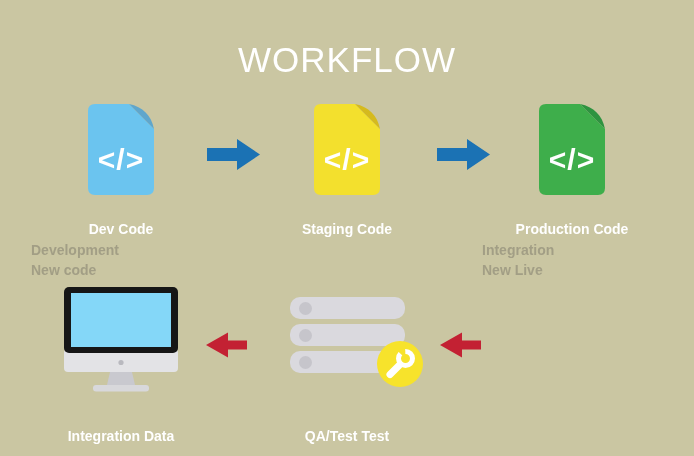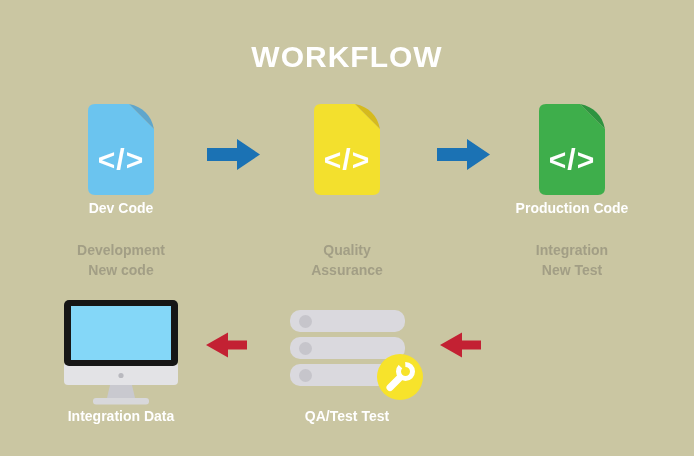--- a/index.html
+++ b/index.html
@@ -1,31 +1,31 @@
 <!DOCTYPE html>
 <html><head>
 <meta charset="utf-8">
 <style>
   * { margin:0; padding:0; box-sizing:border-box; }
   html,body { width:694px; height:456px; }
   body { font-family:"Liberation Sans", sans-serif; }
   .canvas { position:relative; width:694px; height:456px; background:#cac6a2; overflow:hidden; }
 
   .title { position:absolute; top:40px; left:0; width:100%; text-align:center;
-           color:#fff; font-size:30px; font-weight:bold; letter-spacing:1px; }
+           color:#fff; font-size:35px; font-weight:normal; letter-spacing:1px; }
 
   .col { position:absolute; width:180px; display:flex; flex-direction:column; align-items:center; }
   .c1 { left:31px; } .c2 { left:257px; } .c3 { left:482px; }
   .top-col { top:103px; }
-  .bottom-col { top:300px; }
+  .bottom-col { top:287px;gap:12px; }
 
-  .stage-label { margin-top:4px; color:#fff; font-weight:bold; font-size:14px;
+  .stage-label { margin-top:25px; color:#fff; font-weight:bold; font-size:14px;
                  text-align:center; white-space:nowrap; }
 
-  .mid-text { position:absolute; top:240px; width:180px; text-align:center;
+  .mid-text { position:absolute; top:240px; width:180px; 
               color:#a29e85; font-weight:bold; font-size:14px; line-height:20px; }
 
   .arrow { position:absolute; }
   .arrow-top-1 { left:207px; top:138px; }
   .arrow-top-2 { left:437px; top:138px; }
   .arrow-bot-1 { left:205px; top:331px; }
   .arrow-bot-2 { left:439px; top:331px; }
 
   .icon-area { height:104px; display:flex; justify-content:center; align-items:flex-start; }
   .server-wrap { position:relative; width:115px; height:76px; margin-top:10px; }
@@ -51,20 +51,21 @@
     </svg>
     <div class="stage-label">Dev Code</div>
   </div>
 
   <div class="col c2 top-col">
     <svg width="68" height="93" viewBox="0 0 68 93">
       <path d="M8 1 H42 L67 26 V85 Q67 92 60 92 H8 Q1 92 1 85 V8 Q1 1 8 1 Z" fill="#f3e02d"></path>
       <path d="M42 1 C56 4 64 12 67 26 L42 1 Z" fill="#d5ba1d"></path>
       <text x="34" y="67" text-anchor="middle" font-size="30" font-weight="bold" fill="#ffffff" letter-spacing="1" font-family="'Liberation Sans', sans-serif">&lt;/&gt;</text>
     </svg>
+    <div class="stage-label">Staging Code</div>
   </div>
 
   <div class="col c3 top-col">
     <svg width="68" height="93" viewBox="0 0 68 93">
       <path d="M8 1 H42 L67 26 V85 Q67 92 60 92 H8 Q1 92 1 85 V8 Q1 1 8 1 Z" fill="#3eae4b"></path>
       <path d="M42 1 C56 4 64 12 67 26 L42 1 Z" fill="#2e9340"></path>
       <text x="34" y="67" text-anchor="middle" font-size="30" font-weight="bold" fill="#ffffff" letter-spacing="1" font-family="'Liberation Sans', sans-serif">&lt;/&gt;</text>
     </svg>
     <div class="stage-label">Production Code</div>
   </div>
@@ -77,27 +78,23 @@
   <div class="arrow arrow-top-2">
     <svg width="54" height="33" viewBox="0 0 54 33">
         <path d="M0 10 H30 V1 L53 16.5 L30 32 V23 H0 Z" fill="#1b72b4"></path>
       </svg>
   </div>
 
   <div class="mid-text c1">
     <div>Development</div>
     <div>New code</div>
   </div>
-  <div class="mid-text c2">
-    <div>Quality</div>
-    <div>Assurance</div>
-  </div>
   <div class="mid-text c3">
     <div>Integration</div>
-    <div>New Test</div>
+    <div>New Live</div>
   </div>
 
   <div class="col c1 bottom-col">
     <div class="icon-area">
       <svg width="114" height="105" viewBox="0 0 114 105">
         <rect x="0" y="62" width="114" height="23" rx="4" fill="#e3e3e6"></rect>
         <rect x="0" y="0" width="114" height="66" rx="5" fill="#161616"></rect>
         <rect x="7" y="6" width="100" height="54" fill="#84d7f8"></rect>
         <circle cx="57" cy="75.5" r="2.6" fill="#b9b9bf"></circle>
         <path d="M46 85 H68 L71 98 H43 Z" fill="#c9c9cf"></path>

